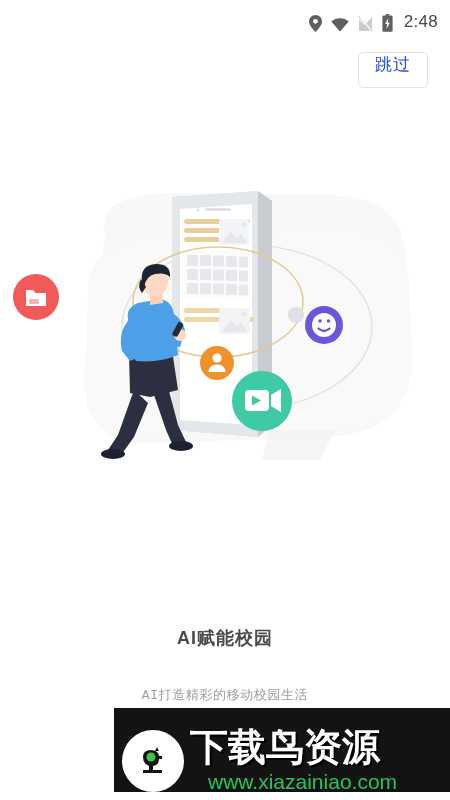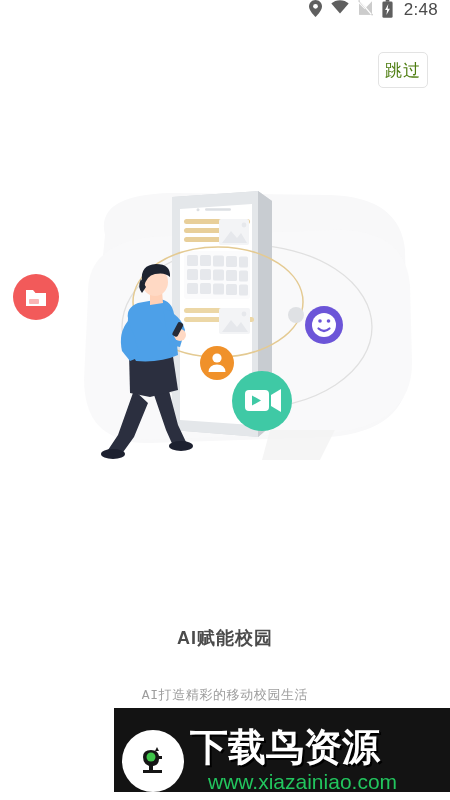--- a/index.html
+++ b/index.html
@@ -16,21 +16,21 @@
     -webkit-font-smoothing: antialiased;
   }
 
   
   .status-bar {
     position: absolute;
     top: 0; left: 0;
     width: 450px;
     height: 32px;
     display: flex;
-    align-items: flex-start;
+    align-items: flex-end;
     justify-content: flex-end;
     padding-right: 12px;
     box-sizing: border-box;
     gap: 9px;
   }
   .status-icon {
     display: flex;
     align-items: center;
     justify-content: center;
   }
@@ -40,29 +40,28 @@
     font-weight: 400;
     letter-spacing: 0.3px;
     margin-left: 2px;
   }
 
   
   .skip-btn {
     position: absolute;
     top: 52px;
     right: 22px;
-    width: 50px;
+    width: 70px;
     height: 36px;
     border: 1px solid #e3e3e3;
     border-radius: 5px;
     background: #ffffff;
     display: flex;
-    align-items: center;
     justify-content: center;
-    color: #4d7c0f;
+    color: #1d4ed8;
     font-size: 17px;
     letter-spacing: 1px;
     cursor: pointer;
     box-sizing: border-box;
   }
 
   
   .illustration {
     position: absolute;
     top: 175px;

